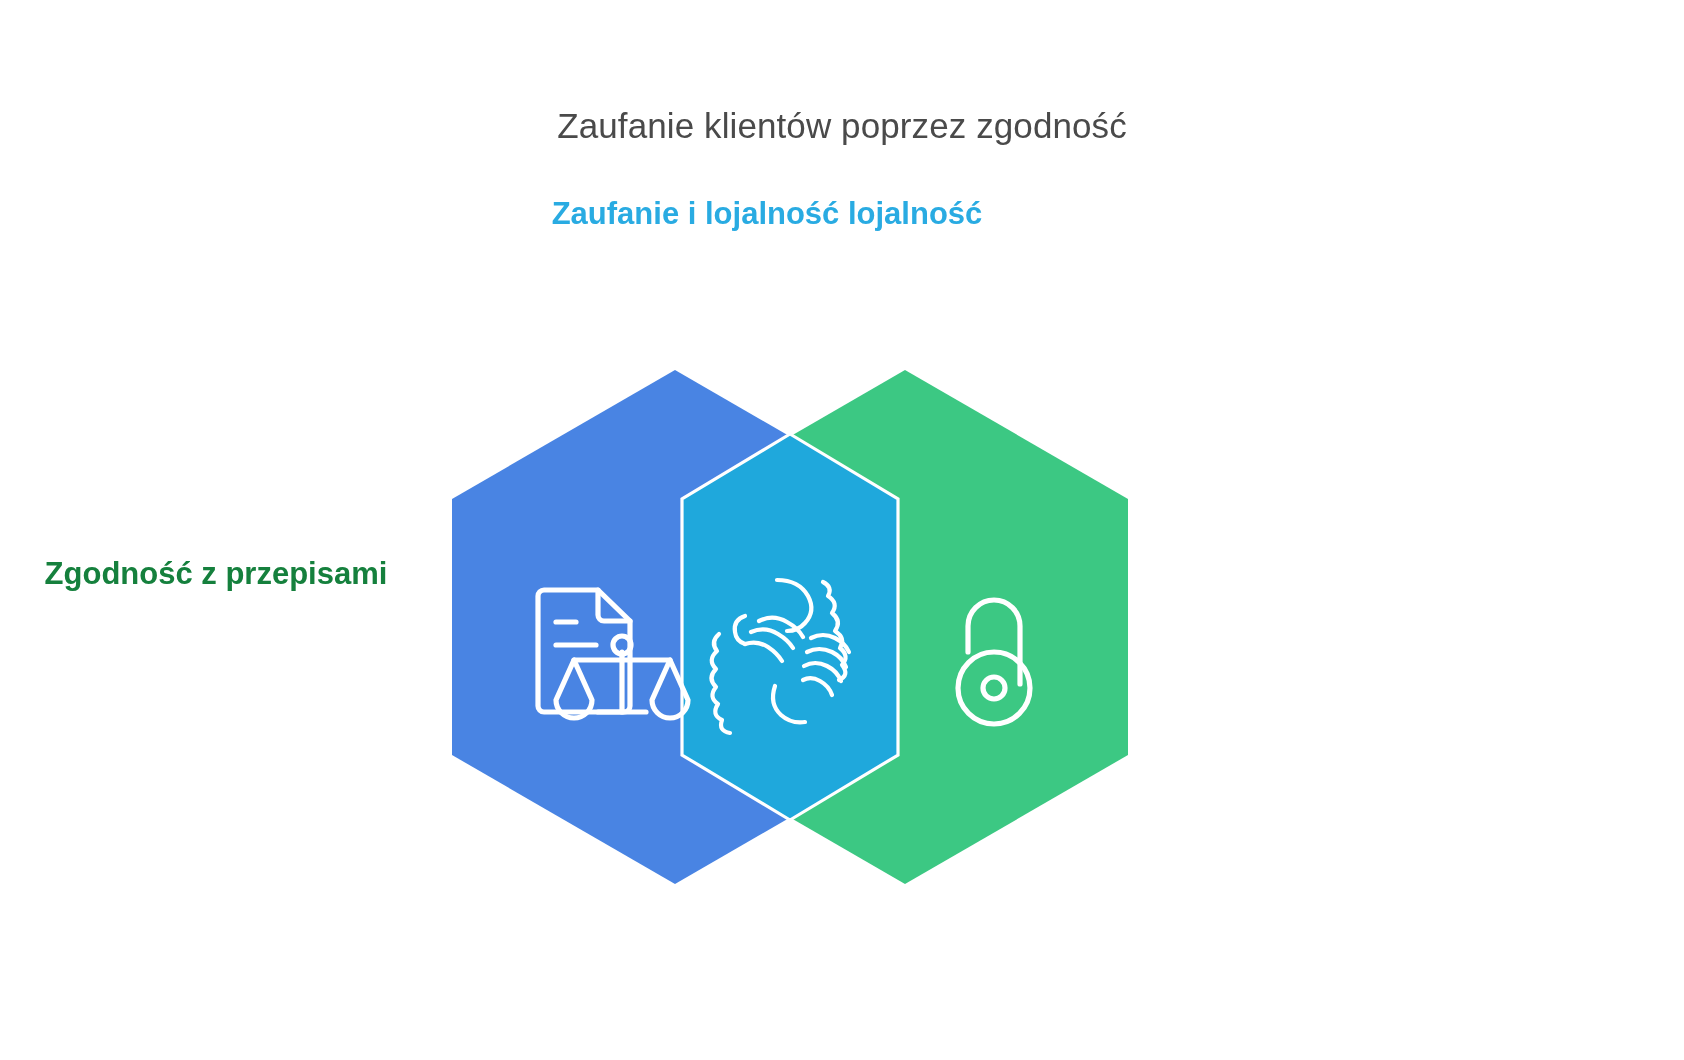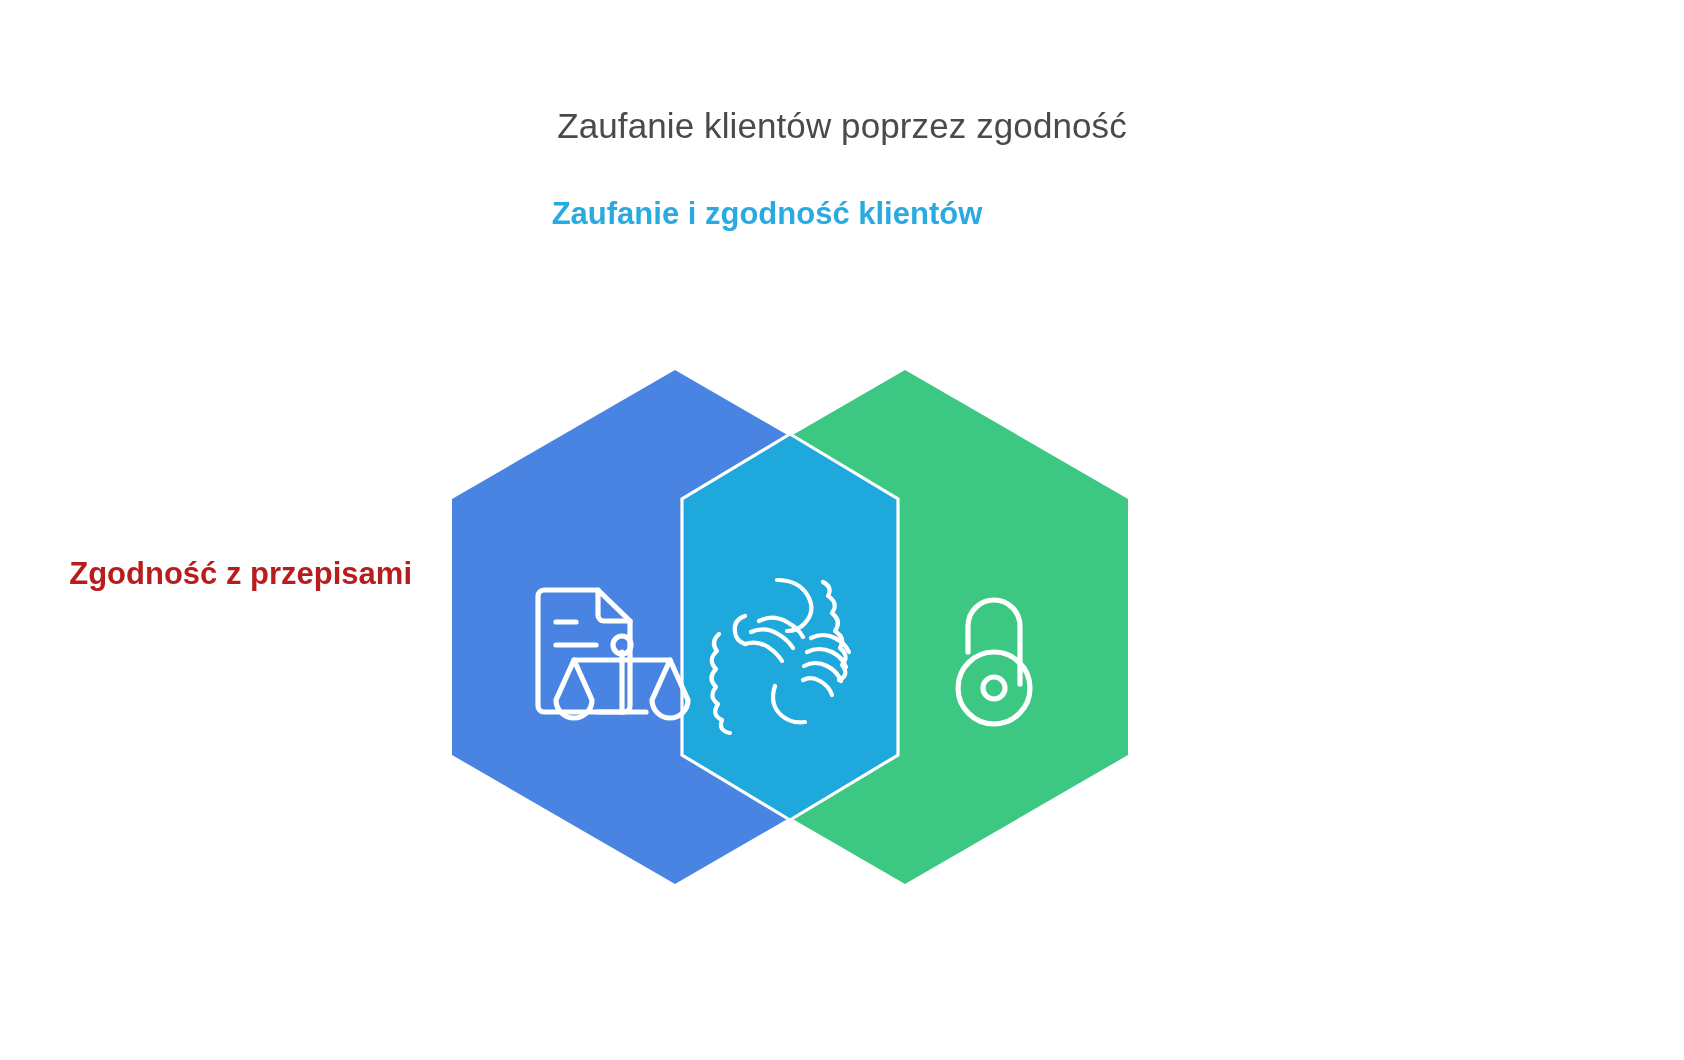--- a/index.html
+++ b/index.html
@@ -48,24 +48,24 @@
     font-weight: bold;
     color: #29ABE2;
     line-height: 1.45;
   }
 
   .left-label {
     position: absolute;
     left: 20px;
     top: 540px;
     width: 392px;
-    text-align: right;
+    text-align: center;
     font-size: 31px;
     font-weight: bold;
-    color: #b91c1c;
+    color: #15803d;
     line-height: 1.45;
   }
 
   .right-label {
     position: absolute;
     left: 1168px;
     top: 540px;
     width: 500px;
     text-align: left;
     font-size: 31px;
@@ -103,21 +103,21 @@
     stroke-linejoin: round;
   }
 </style>
 </head>
 <body>
 
 <div id="stage">
 
   <div class="main-title">Zaufanie klientów poprzez zgodność</div>
 
-  <div class="center-label">Zaufanie i zgodność klientów</div>
+  <div class="center-label">Zaufanie i lojalność lojalność</div>
 
   <div class="left-label">Zgodność z przepisami</div>
 
 
   <div id="venn">
     <svg width="720" height="560" viewBox="0 0 720 560" xmlns="http://www.w3.org/2000/svg">
 
       <polygon class="hex-blue" points="245,18 468,147 468,403 245,532 22,403 22,147"></polygon>
 
       <polygon class="hex-green" points="475,18 698,147 698,403 475,532 252,403 252,147"></polygon>

